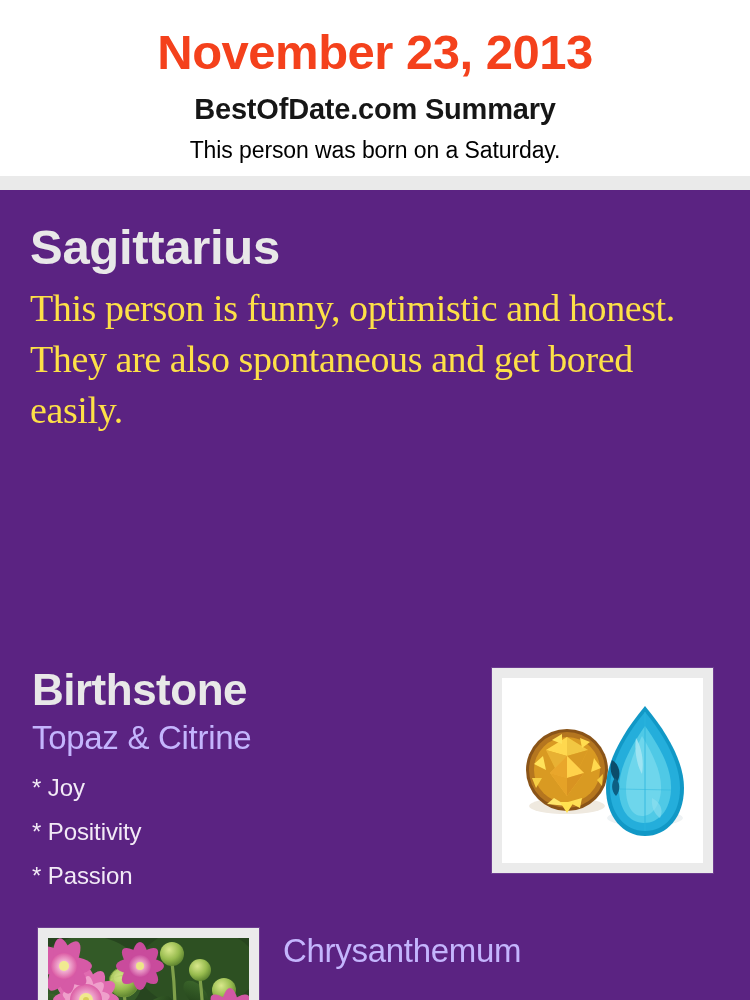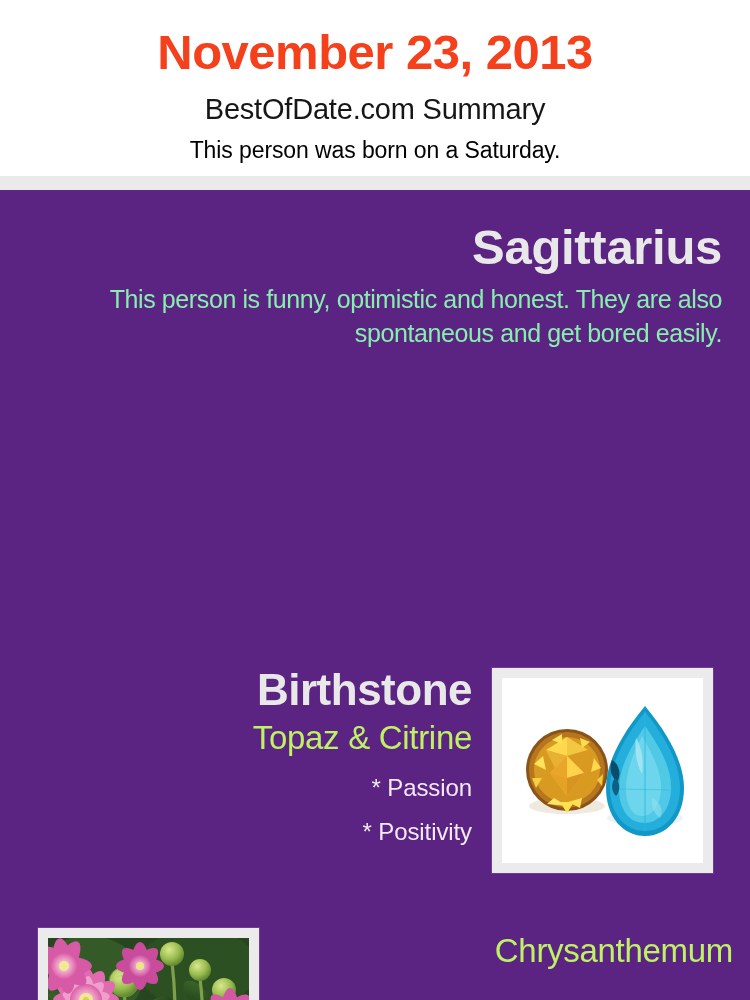--- a/index.html
+++ b/index.html
@@ -41,21 +41,21 @@
     font-weight: 700;
     color: #f4411c;
     letter-spacing: -0.5px;
     line-height: 1;
     padding-top: 28px;
   }
 
   .header-site {
     font-family: "Liberation Sans", sans-serif;
     font-size: 29px;
-    font-weight: 400;
+    font-weight: 700;
     color: #161616;
     line-height: 1;
     padding-top: 18px;
     letter-spacing: -0.2px;
   }
 
   .header-dayline {
     font-family: "Liberation Sans", sans-serif;
     font-size: 23px;
     font-weight: 400;
@@ -75,45 +75,44 @@
   }
 
   
   .purple-panel {
     position: absolute;
     left: 0;
     top: 190px;
     width: 750px;
     height: 810px;
     background: #5b2382;
-    text-align: right;
   }
 
   
   .zodiac {
     position: absolute;
     left: 30px;
     top: 32px;
     width: 692px;
   }
 
   .zodiac-name {
     font-family: "Liberation Sans", sans-serif;
     font-size: 49px;
     font-weight: 700;
     color: #e8e8e8;
     line-height: 1.05;
     letter-spacing: -0.3px;
   }
 
   .zodiac-desc {
-    font-family: Liberation Sans, sans-serif;
-    font-size: 25px;
+    font-family: Liberation Serif, serif;
+    font-size: 38px;
     font-weight: 400;
-    color: #86efac;
+    color: #fde047;
     line-height: 1.33;
     margin-top: 10px;
     letter-spacing: -0.4px;
   }
 
   
   .birthstone-text {
     position: absolute;
     left: 32px;
     top: 478px;
@@ -126,21 +125,21 @@
     color: #e8e8e8;
     line-height: 1.0;
     letter-spacing: -0.5px;
   }
 
   .birthstone-text .section-title { font-size: 44px; }
 
   .section-sub {
     font-family: "Liberation Sans", sans-serif;
     font-weight: 400;
-    color: #bef264;
+    color: #c4b5fd;
     line-height: 1.1;
     letter-spacing: -0.3px;
   }
 
   .birthstone-text .section-sub {
     font-size: 33px;
     margin-top: 8px;
   }
 
   .trait {
@@ -220,22 +219,23 @@
   <div class="purple-panel">
 
     <div class="zodiac">
       <div class="zodiac-name">Sagittarius</div>
       <div class="zodiac-desc">This person is funny, optimistic and honest. They are also spontaneous and get bored easily.</div>
     </div>
 
     <div class="birthstone-text">
       <div class="section-title">Birthstone</div>
       <div class="section-sub">Topaz &amp; Citrine</div>
+      <div class="trait">* Joy</div>
+      <div class="trait">* Positivity</div>
       <div class="trait">* Passion</div>
-      <div class="trait">* Positivity</div>
     </div>
 
     <div class="photo-frame gem-frame">
       <div class="photo-inner gem-inner">
         <svg class="art" viewBox="0 0 201 185" preserveAspectRatio="xMidYMid slice">
           <rect x="0" y="0" width="201" height="185" fill="#ffffff"></rect>
 
           <ellipse cx="65" cy="128" rx="38" ry="8" fill="#efe9df"></ellipse>
           <ellipse cx="143" cy="140" rx="38" ry="8" fill="#eef2f4"></ellipse>
 

